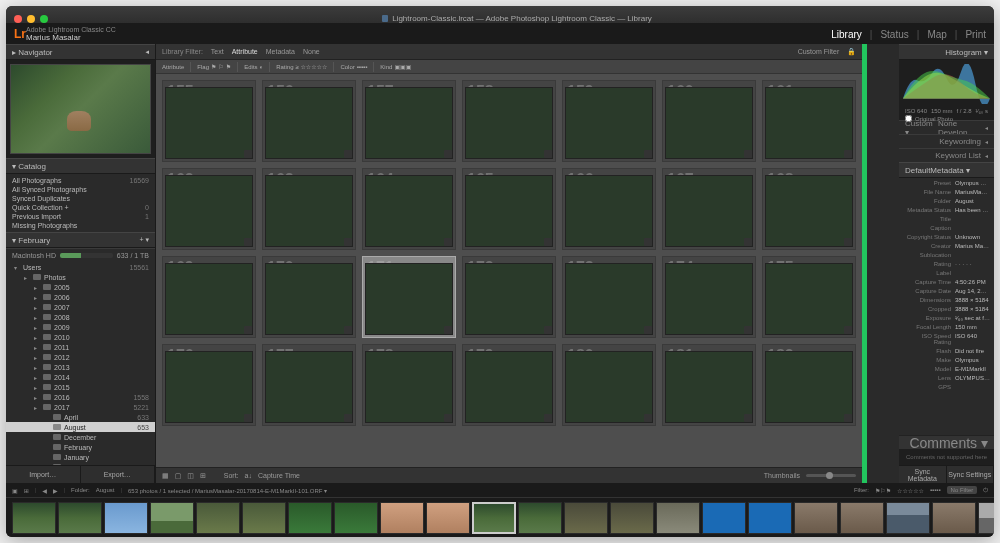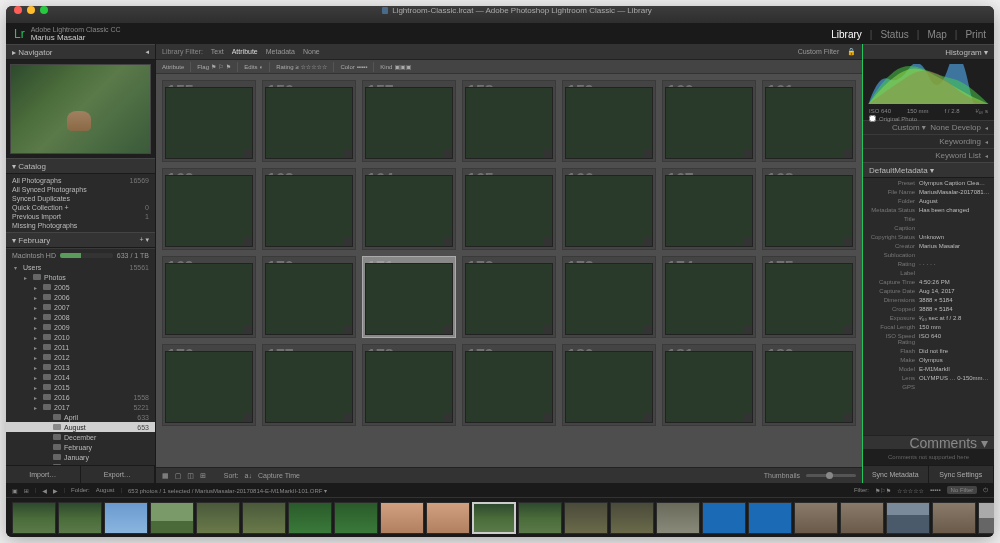--- a/index.html
+++ b/index.html
@@ -1,34 +1,34 @@
 <!DOCTYPE html>
 <html><head>
 <meta charset="utf-8">
 <style>
 * { margin: 0; padding: 0; box-sizing: border-box; font-family: "Helvetica Neue", Arial, sans-serif; }
 body { background: #f0f0f0; width: 1000px; height: 543px; overflow: hidden; }
 .window { width: 988px; height: 531px; margin: 6px; background: #2a2a2a; border-radius: 6px; box-shadow: 0 4px 20px rgba(0,0,0,0.3); display: flex; flex-direction: column; overflow: hidden; }
-.titlebar { height: 18px; background: linear-gradient(#3c3c3c,#2e2e2e); display: flex; align-items: flex-start; padding: 0 8px; font-size: 8px; color: #aaa; border-bottom: 1px solid #1a1a1a; }
+.titlebar { height: 18px; background: linear-gradient(#3c3c3c,#2e2e2e); display: flex; align-items: flex-end; padding: 0 8px; font-size: 8px; color: #aaa; border-bottom: 1px solid #1a1a1a; }
 .traffic { display: flex; gap: 5px; }
 .dot { width: 8px; height: 8px; border-radius: 50%; }
 .dot.r { background: #ff5f56; } .dot.y { background: #ffbd2e; } .dot.g { background: #27c93f; }
 .title { flex: 1; text-align: center; display: flex; align-items: center; justify-content: center; gap: 4px; }
 .doc-icon { width: 6px; height: 7px; background: #4a6a8a; border-radius: 1px; }
 .identity { height: 20px; background: #1a1a1a; display: flex; align-items: center; padding: 0 8px; color: #ccc; }
-.lr-logo { font-size: 12px; font-weight: 400; color: #22c55e; margin-right: 6px; }
+.lr-logo { font-size: 12px; font-weight: 700; color: #f97316; }
 .identity-text { font-size: 7px; line-height: 1.1; color: #888; }
 .identity-name { font-size: 8px; color: #ccc; }
 .modules { margin-left: auto; display: flex; gap: 8px; font-size: 10px; color: #888; }
 .modules span.active { color: #fff; }
 .modules span { cursor: pointer; }
 .divider { color: #555; }
 .main { flex: 1; display: flex; min-height: 0; background: #4a4a4a; }
 .lpanel { width: 150px; background: #2a2a2a; display: flex; flex-direction: column; border-right: 1px solid #1a1a1a; }
-.rpanel { width: 132px; background: #2a2a2a; display: flex; flex-direction: column; border-left: 1px solid #22c55e; }
+.rpanel { width: 132px; background: #2a2a2a; display: flex; flex-direction: column; border-left: 5px solid #22c55e; padding-left: 32px; }
 .center { flex: 1; display: flex; flex-direction: column; min-width: 0; }
 .phead { height: 16px; background: #333; color: #bbb; font-size: 8px; display: flex; align-items: center; padding: 0 6px; border-top: 1px solid #444; border-bottom: 1px solid #1a1a1a; }
 .phead .tri { margin-left: auto; font-size: 7px; }
 .nav-preview { height: 98px; background: #1e1e1e; padding: 4px; }
 .nav-img { width: 100%; height: 100%; background: linear-gradient(135deg,#2d4a2d 0%,#4a6b3a 30%,#5a7a4a 50%,#3a5a3a 100%); border: 1px solid #444; position: relative; }
 .nav-img::after { content:""; position:absolute; left:40%; bottom:25%; width:24px; height:20px; background:linear-gradient(#a08060,#8a6a45); border-radius:40% 40% 20% 20%; }
 .catalog-list { font-size: 7px; color: #bbb; padding: 2px 0; }
 .catalog-list .row { display: flex; padding: 1px 6px; justify-content: space-between; cursor: pointer; }
 .catalog-list .count { color: #777; }
 .folder-hdr { height: 14px; background: #2a2a2a; color: #999; font-size: 7px; display: flex; align-items: center; padding: 0 6px; border-top: 1px solid #3a3a3a; }

